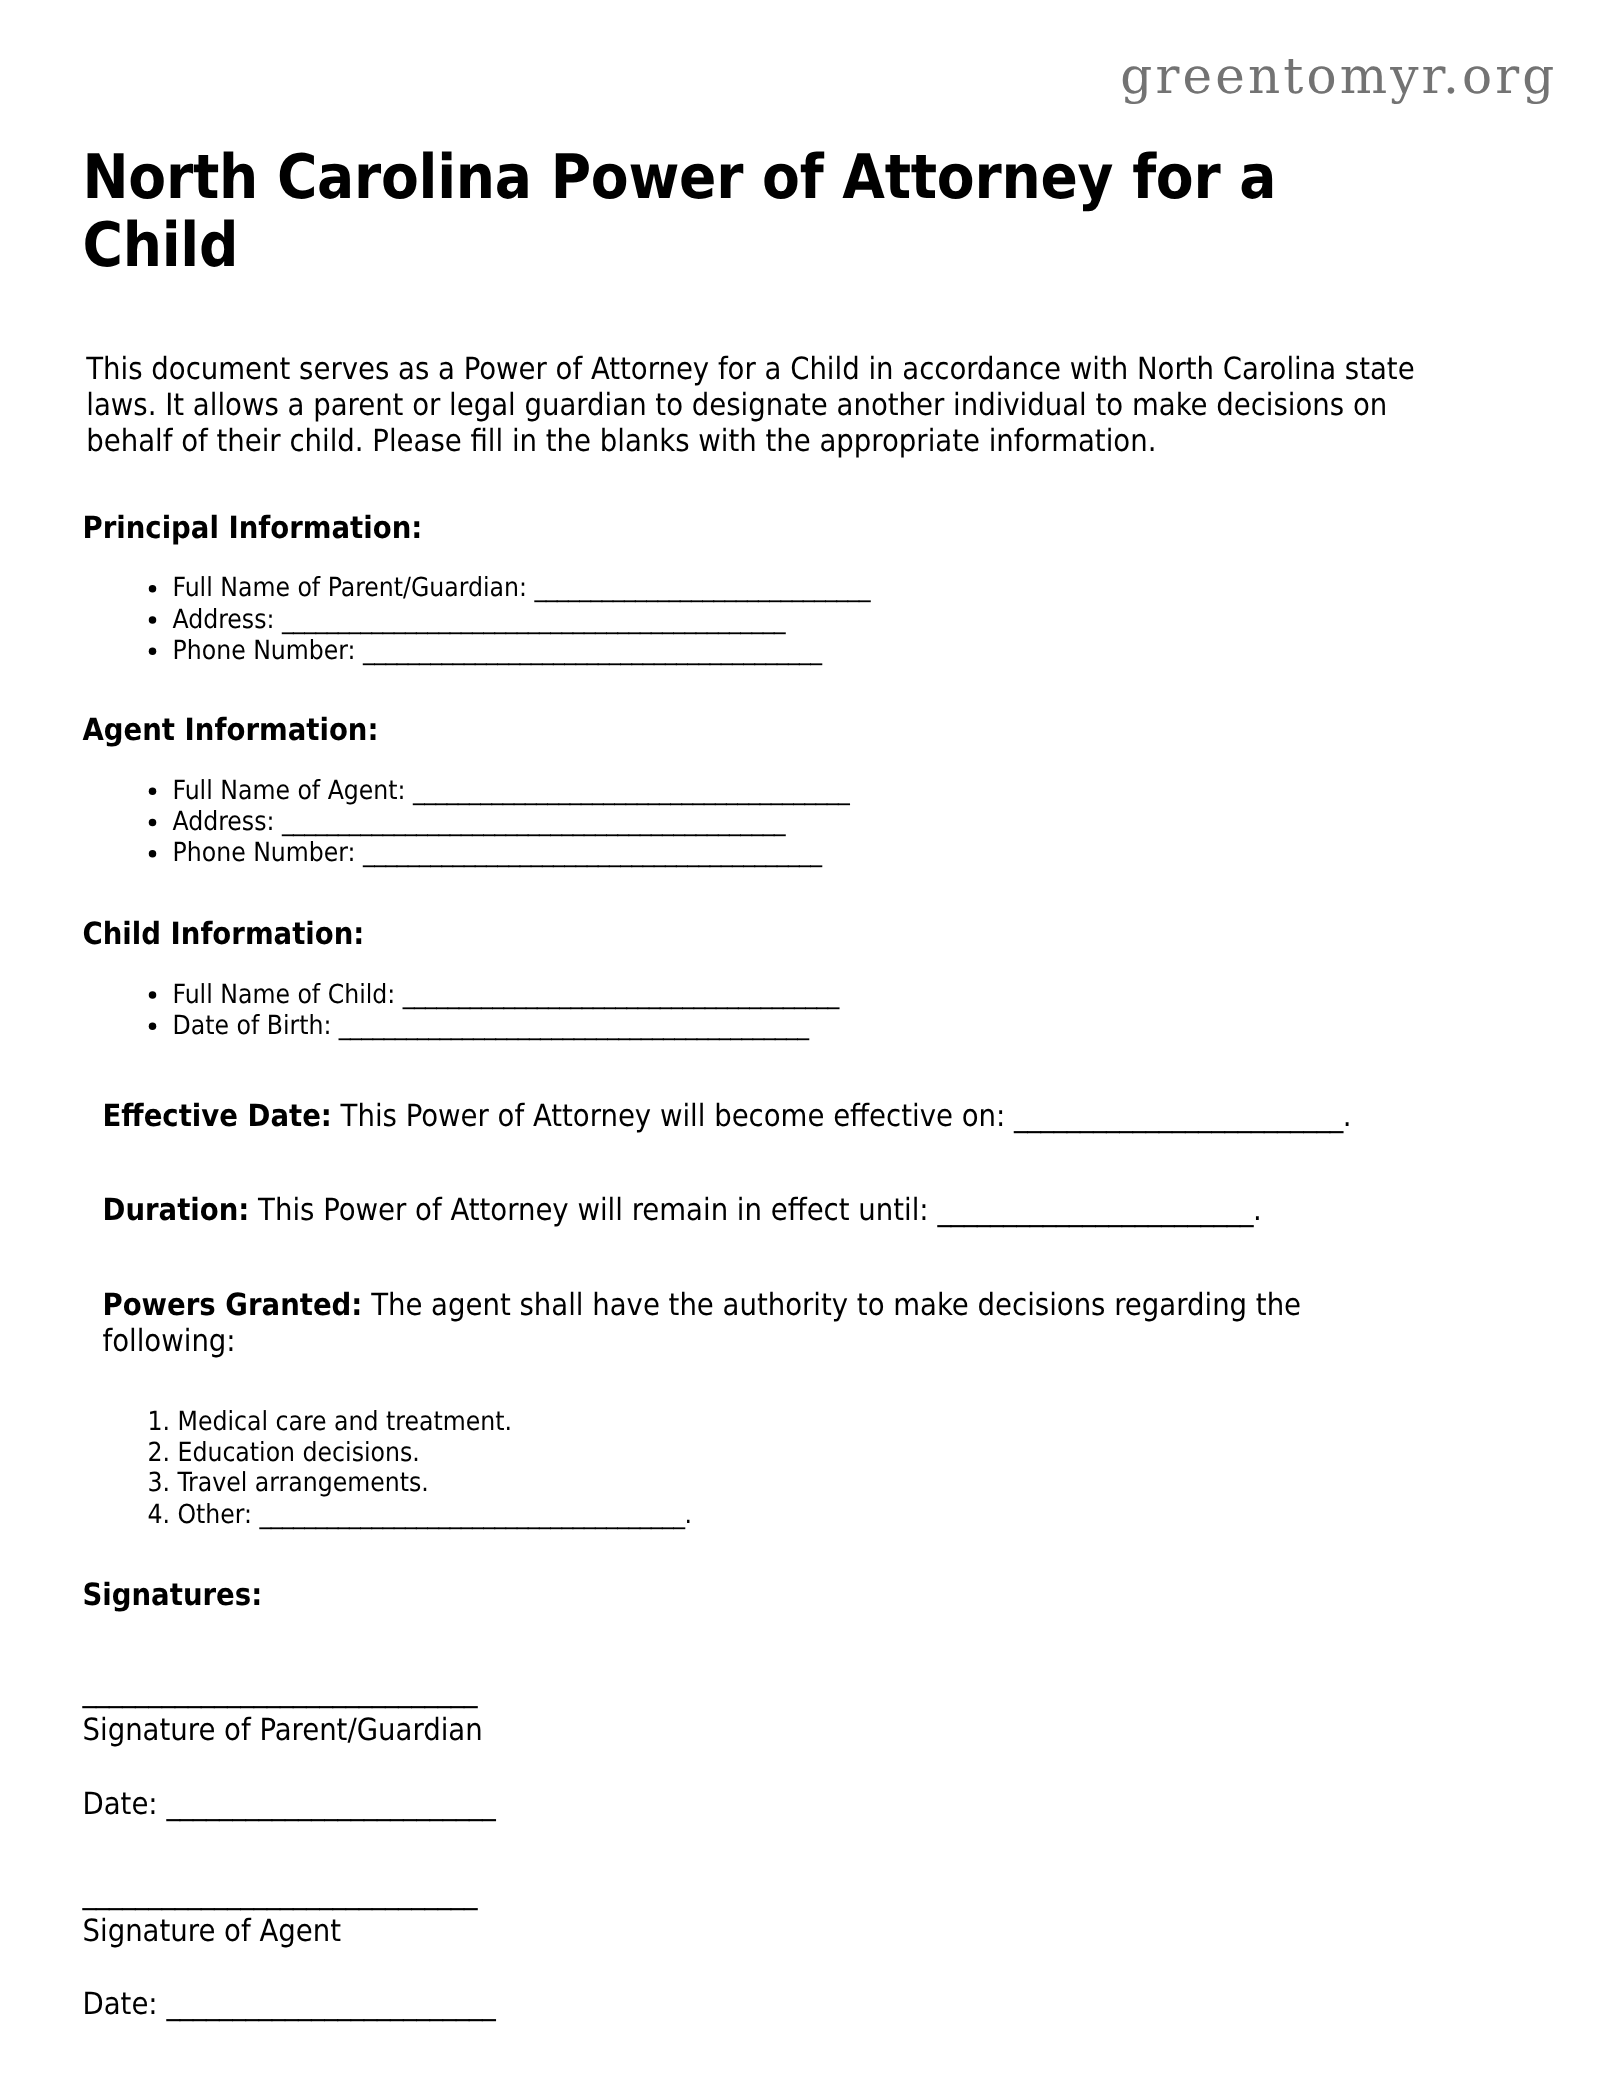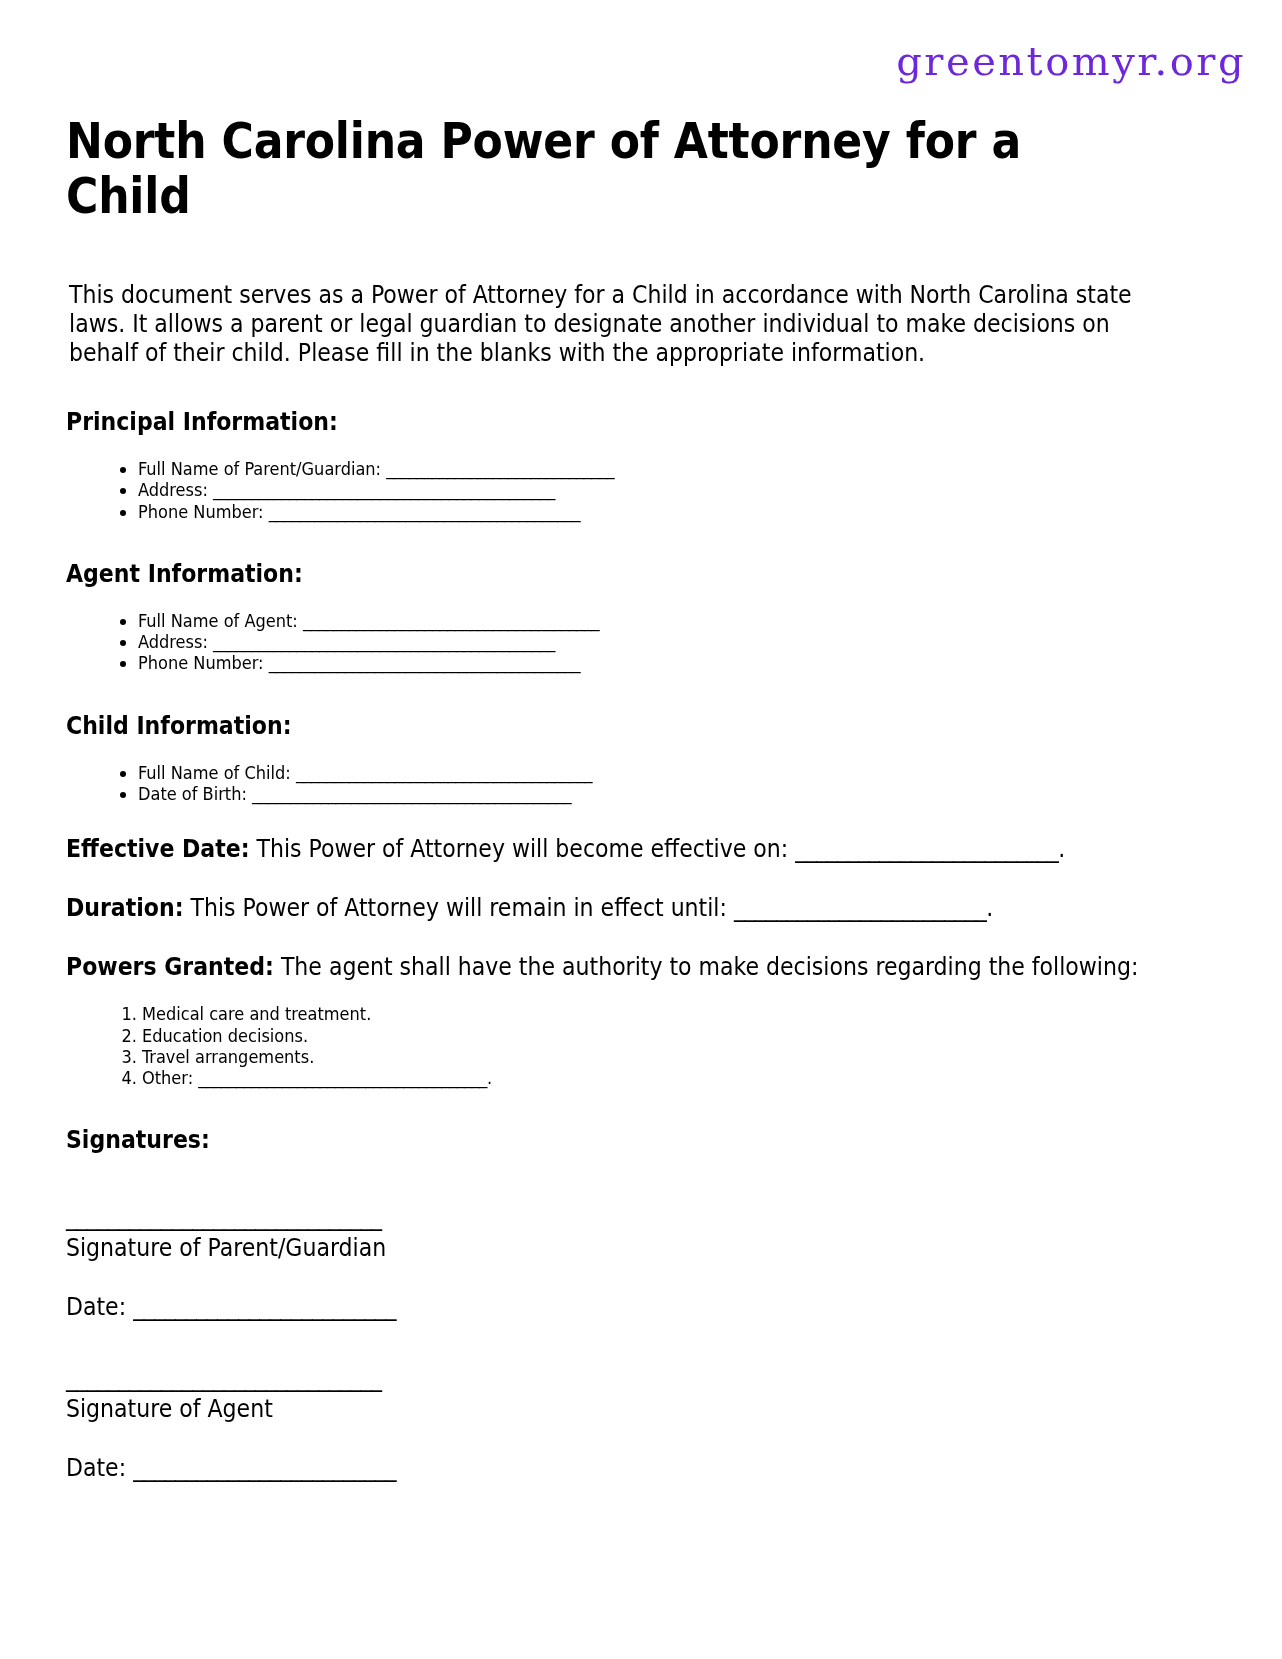--- a/index.html
+++ b/index.html
@@ -25,21 +25,21 @@
   }
 
   
   .watermark {
     position: absolute;
     top: 38px;
     right: 36px;
     font-family: "DejaVu Serif", "Liberation Serif", serif;
     font-size: 40px;
     letter-spacing: 2.5px;
-    color: #6d28d9;
+    color: #737373;
     white-space: nowrap;
     font-weight: 400;
   }
 
   .content {
     position: absolute;
     left: 66px;
     top: 0;
     width: 1098px;
   }
@@ -75,21 +75,21 @@
     font-stretch: condensed;
     margin: 0;
     padding-top: 37px;
     padding-bottom: 0;
   }
 
   ul.field-list, ol.powers-list {
     margin: 0;
     padding-top: 22px;
     padding-left: 72px;
-    font-size: 18px;
+    font-size: 21px;
     line-height: 1.18;
     font-stretch: condensed;
   }
   ul.field-list { list-style-type: disc; }
   ol.powers-list { list-style-type: decimal; padding-left: 76px; }
 
   ul.field-list li, ol.powers-list li {
     margin: 0;
     padding: 0;
     white-space: nowrap;
@@ -98,21 +98,21 @@
   .blank {
     letter-spacing: -0.5px;
     font-stretch: condensed;
   }
 
   .stmt-row {
     font-size: 24.5px;
     line-height: 1.19;
     font-stretch: condensed;
     padding-top: 30px;
-    margin: 0;
+    margin: 16px;
     white-space: nowrap;
   }
   .stmt-row b { font-weight: bold; }
 
   .powers-intro {
     padding-top: 30px;
     max-width: 1080px;
     white-space: normal;
   }
 

